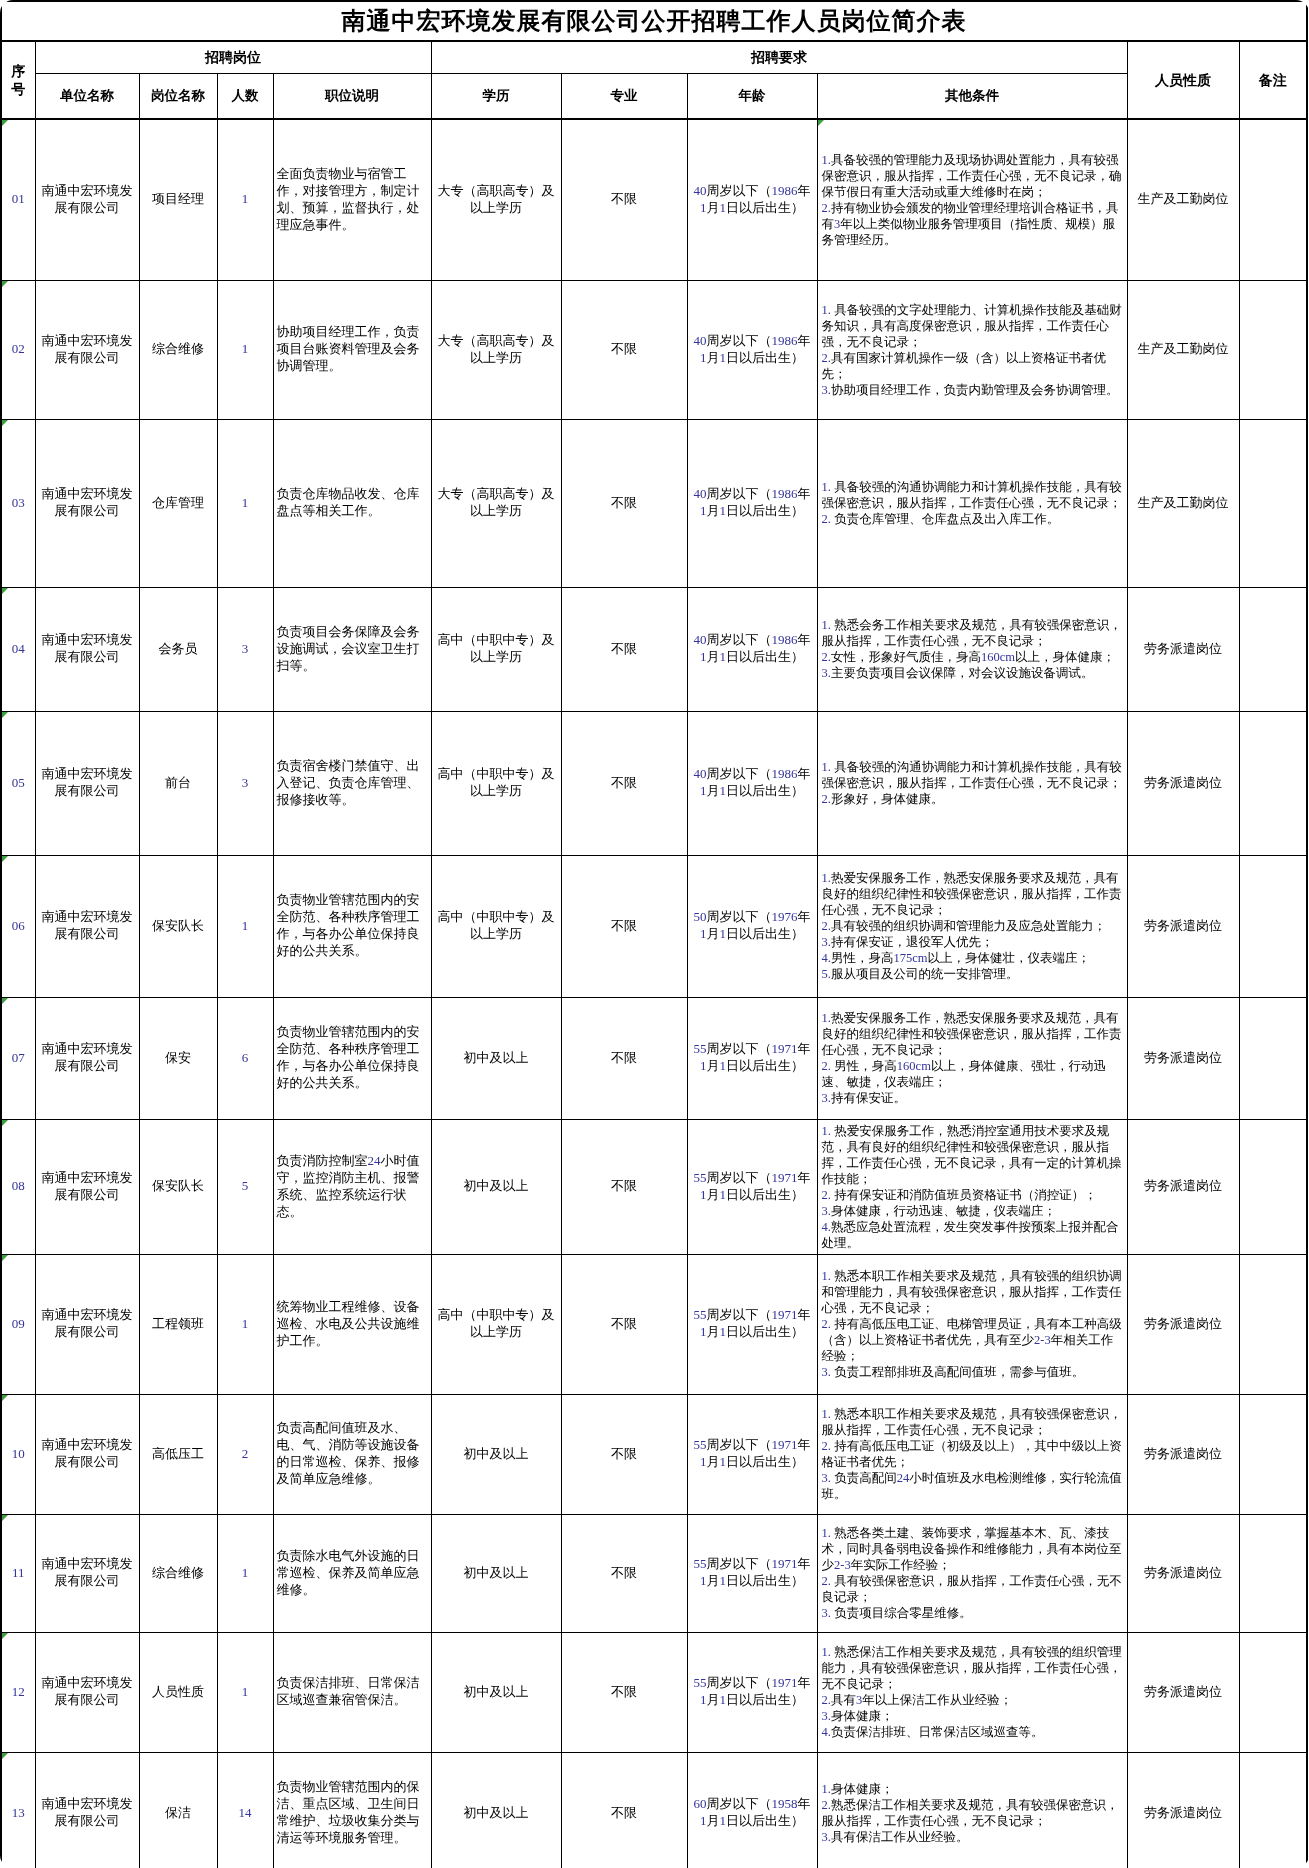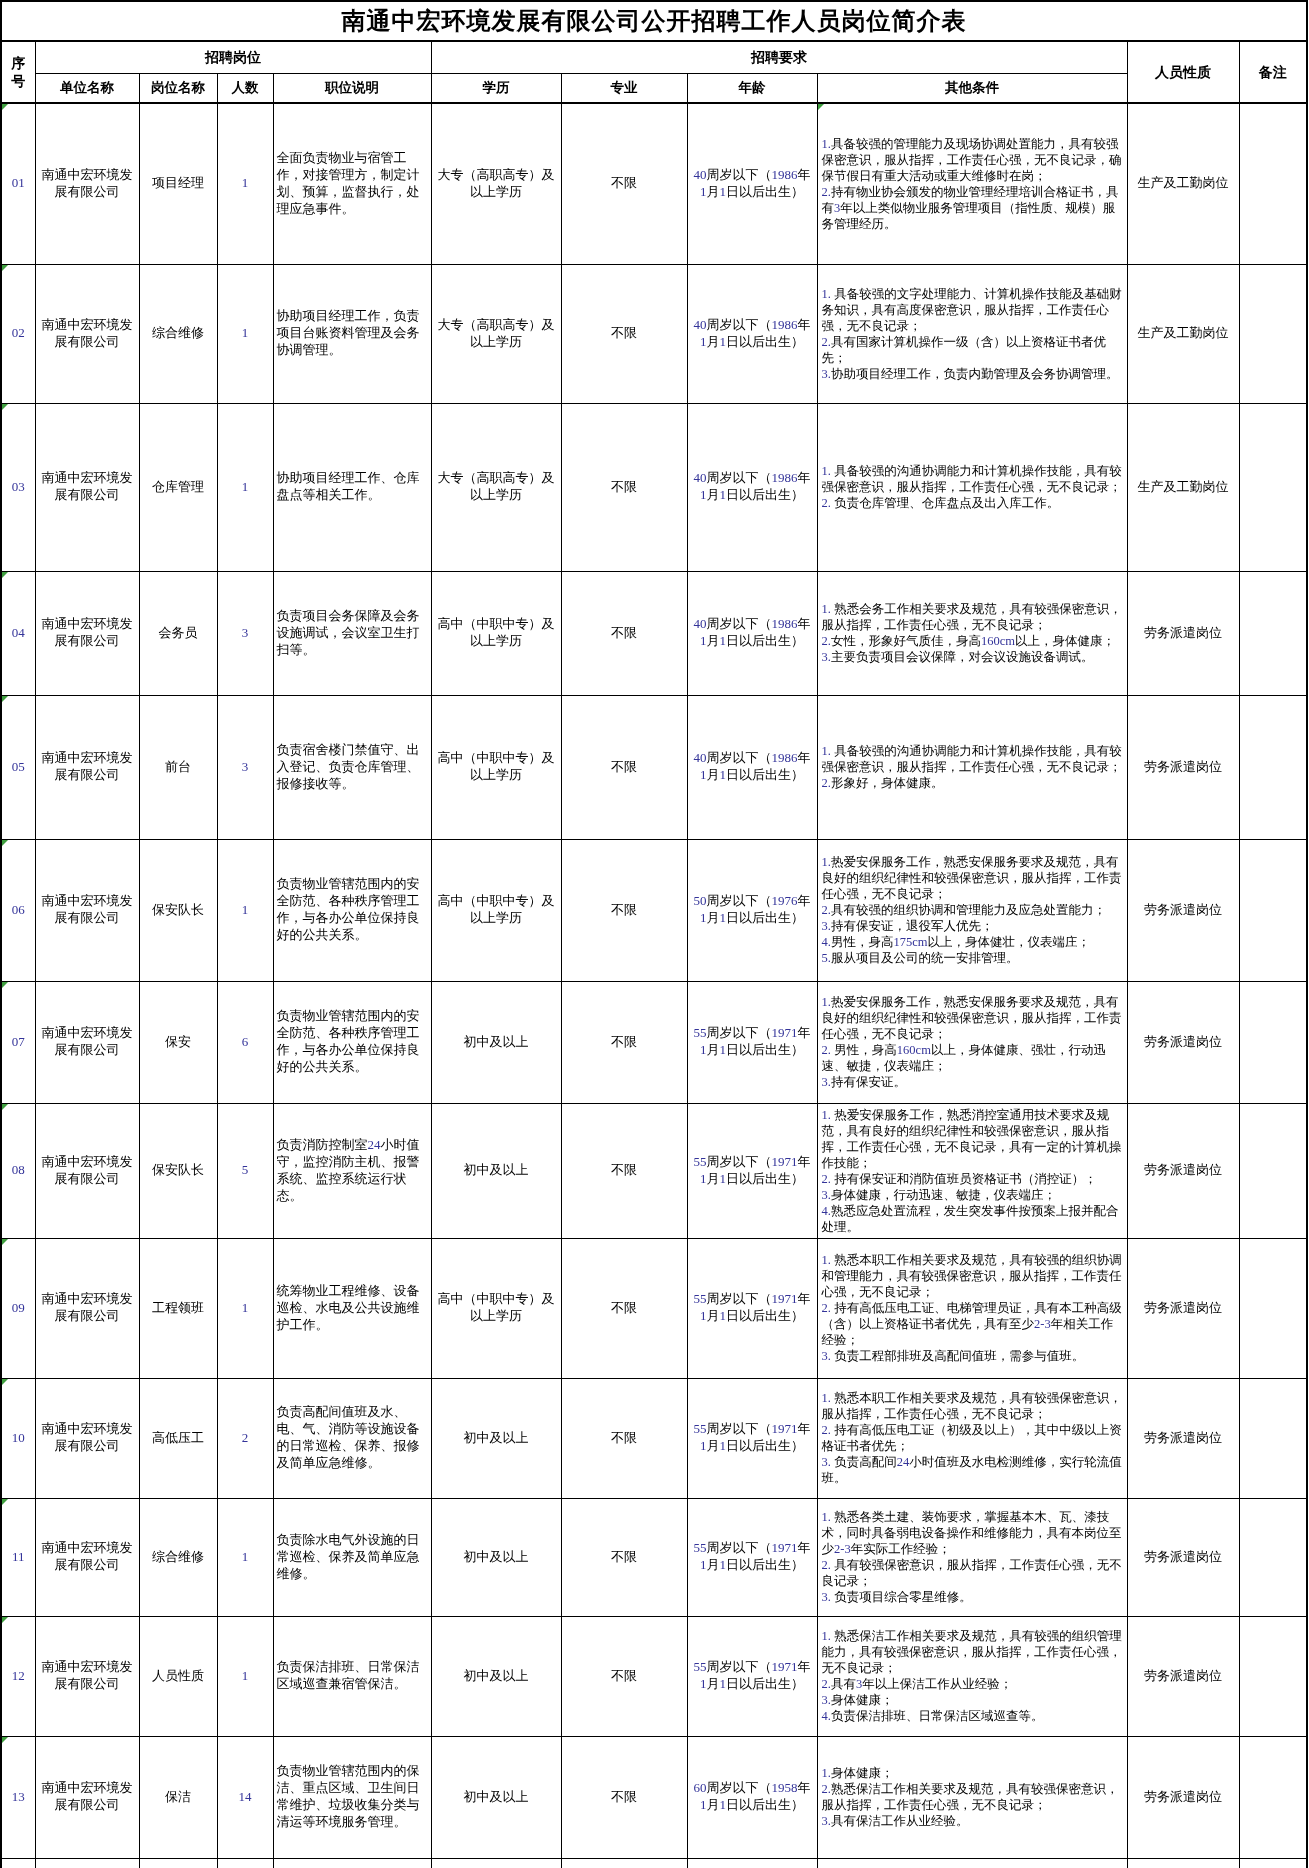--- a/index.html
+++ b/index.html
@@ -1,17 +1,17 @@
 <!DOCTYPE html>
 <html><head>
 <meta charset="utf-8">
 <style>
   html,body{margin:0;padding:0;background:#ffffff;}
   body{width:1309px;height:1868px;overflow:hidden;font-family:"Liberation Sans",sans-serif;color:#000;}
-  .sheet{width:1309px;height:1868px;overflow:hidden;background:#fff;}
+  .sheet{width:1309px;height:1868px;overflow:hidden;background:#fff;border-radius:13px;}
   table{border-collapse:collapse;table-layout:fixed;width:1306px;margin:0;}
   td{border:1px solid #000;padding:2px 3px;font-size:13px;line-height:1.3;text-align:center;vertical-align:middle;overflow:hidden;word-break:break-all;}
   tr.title-row td{border:none;border-bottom:2px solid #000;font-size:24px;font-weight:bold;letter-spacing:1px;padding:3px 0 4px 0;}
   tr.hrow td{font-weight:bold;font-size:14px;}
   tr.hrow2 td{font-weight:bold;font-size:13.5px;}
   tbody tr:first-child td{border-top:2px solid #000;}
   table{border:2px solid #000;}
   .left{text-align:left;}
   .cond{white-space:pre-line;font-size:12.5px;line-height:16px;padding:2px 4px;}
   .num{font-family:"Liberation Serif",serif;color:#333399;}
@@ -40,21 +40,21 @@
     <tr class="title-row" style="height:30px">
       <td colspan="11">南通中宏环境发展有限公司公开招聘工作人员岗位简介表</td>
     </tr>
     <tr class="hrow" style="height:32px">
       <td rowspan="2">序号</td>
       <td colspan="4">招聘岗位</td>
       <td colspan="4">招聘要求</td>
       <td rowspan="2">人员性质</td>
       <td rowspan="2">备注</td>
     </tr>
-    <tr class="hrow2" style="height:30px">
+    <tr class="hrow2" style="height:46px">
       <td>单位名称</td>
       <td>岗位名称</td>
       <td>人数</td>
       <td>职位说明</td>
       <td>学历</td>
       <td>专业</td>
       <td>年龄</td>
       <td>其他条件</td>
     </tr>
   </thead>
@@ -86,21 +86,21 @@
 <span class="num">2.</span>具有国家计算机操作一级（含）以上资格证书者优先；
 <span class="num">3.</span>协助项目经理工作，负责内勤管理及会务协调管理。</td>
       <td>生产及工勤岗位</td>
       <td></td>
     </tr>
     <tr style="height:168px">
       <td class="gmark"><span class="num">03</span></td>
       <td>南通中宏环境发展有限公司</td>
       <td>仓库管理</td>
       <td><span class="num">1</span></td>
-      <td class="left">协助项目经理工作、仓库盘点等相关工作。</td>
+      <td class="left">负责仓库物品收发、仓库盘点等相关工作。</td>
       <td>大专（高职高专）及以上学历</td>
       <td>不限</td>
       <td><span class="num">40</span>周岁以下（<span class="num">1986</span>年<span class="num">1</span>月<span class="num">1</span>日以后出生）</td>
       <td class="left cond"><span class="num">1.</span> 具备较强的沟通协调能力和计算机操作技能，具有较强保密意识，服从指挥，工作责任心强，无不良记录；
 <span class="num">2.</span> 负责仓库管理、仓库盘点及出入库工作。</td>
       <td>生产及工勤岗位</td>
       <td></td>
     </tr>
     <tr style="height:124px">
       <td class="gmark"><span class="num">04</span></td>

